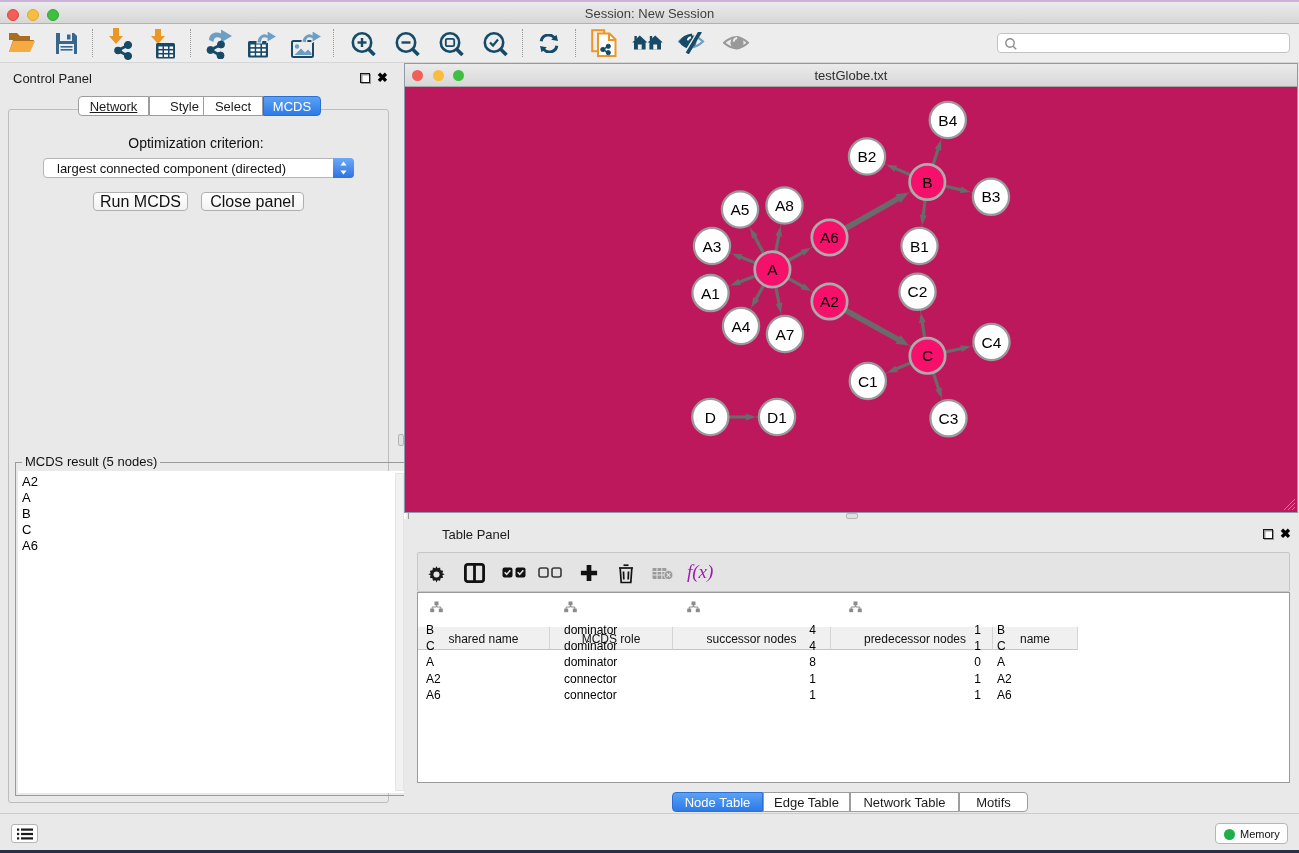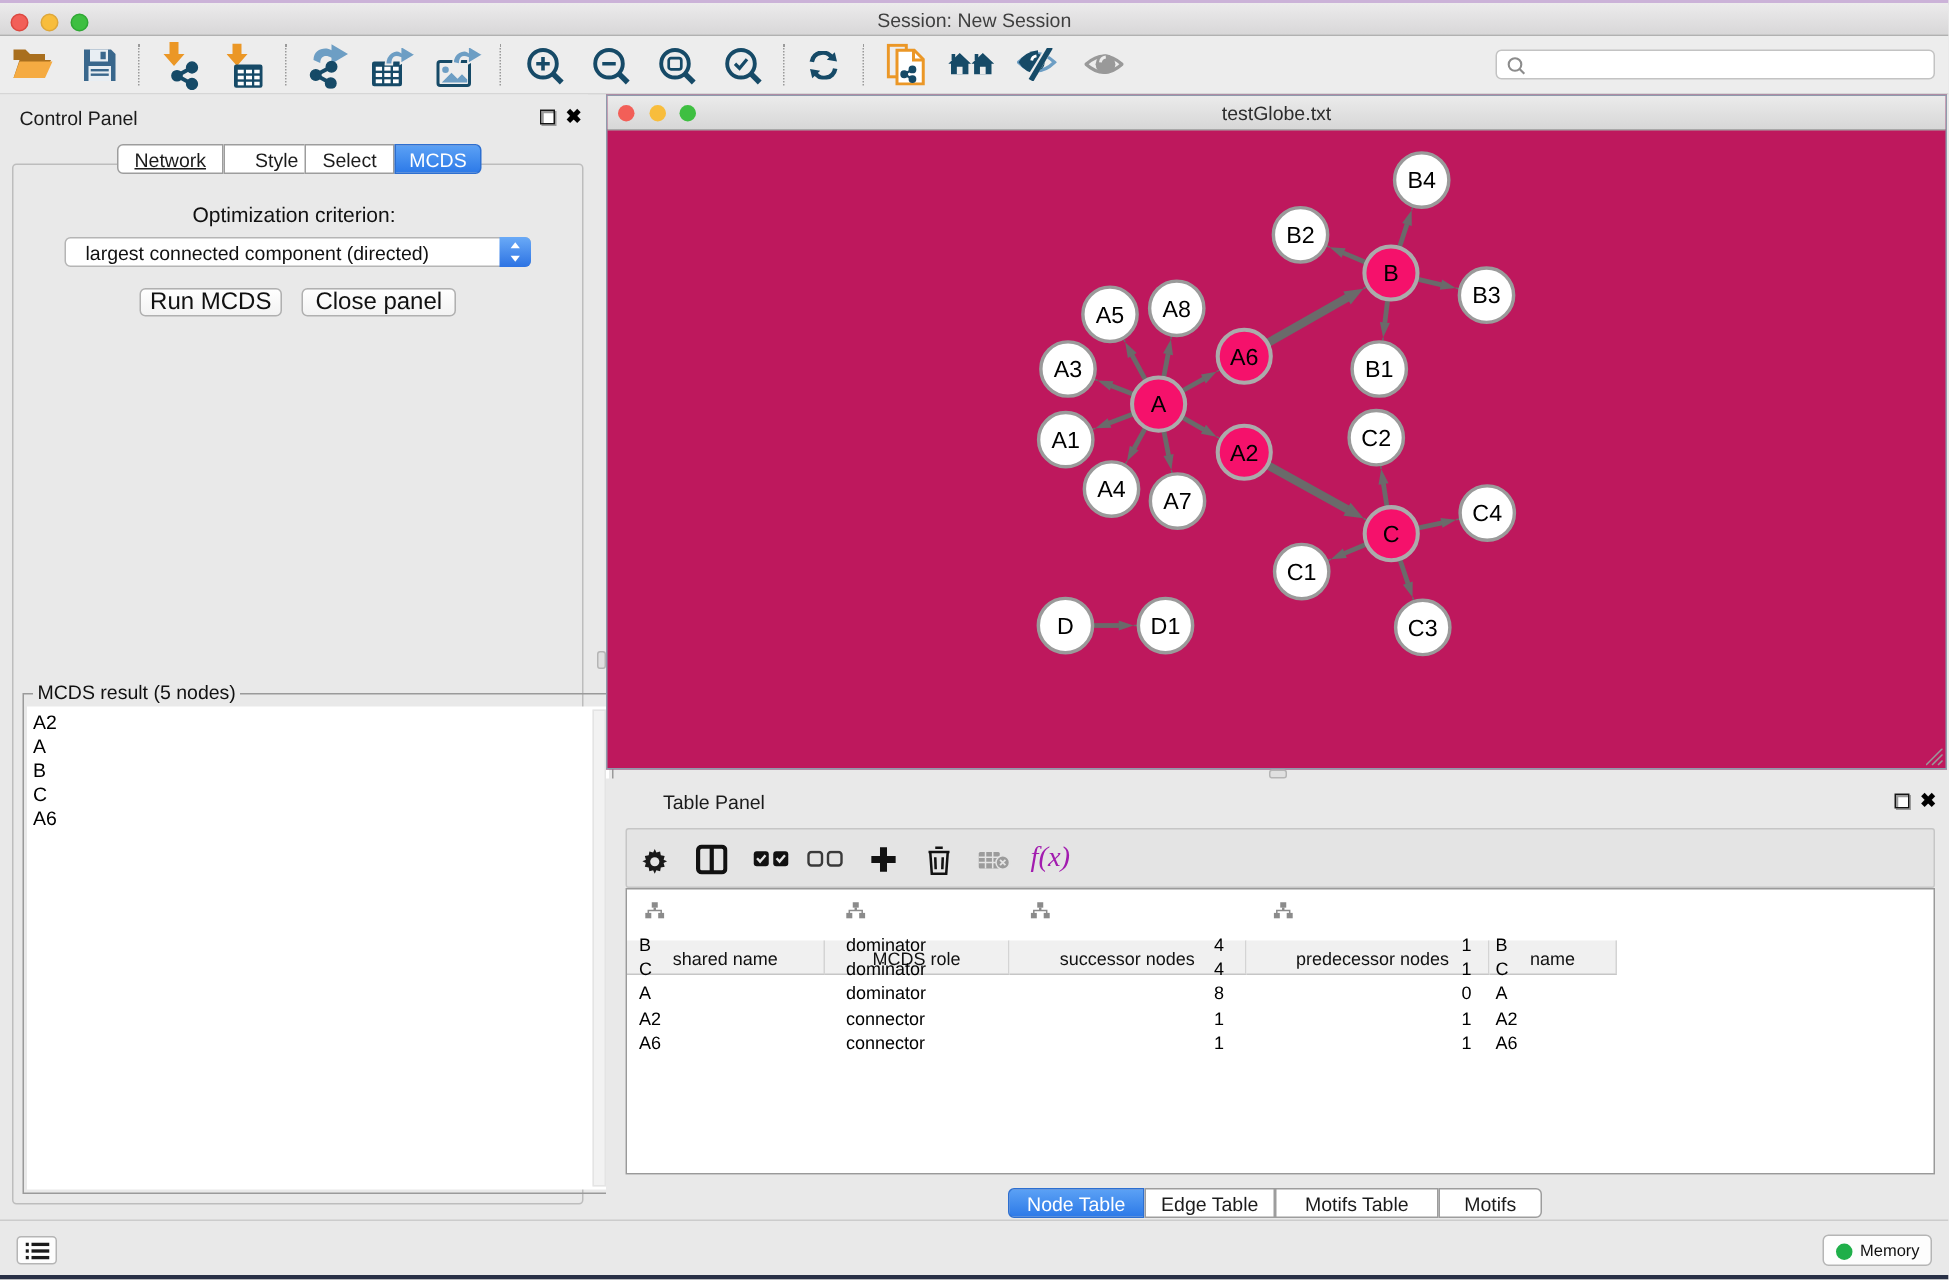--- a/index.html
+++ b/index.html
@@ -536,21 +536,21 @@
       </svg>
     <div class="cell" style="left:8px;top:29px;line-height:16.2px">B<br>C<br>A<br>A2<br>A6</div>
     <div class="cell" style="left:146px;top:29px;line-height:16.2px">dominator<br>dominator<br>dominator<br>connector<br>connector</div>
     <div class="cell" style="left:300px;top:29px;width:98px;text-align:right;line-height:16.2px">4<br>4<br>8<br>1<br>1</div>
     <div class="cell" style="left:460px;top:29px;width:103px;text-align:right;line-height:16.2px">1<br>1<br>0<br>1<br>1</div>
     <div class="cell" style="left:579px;top:29px;line-height:16.2px">B<br>C<br>A<br>A2<br>A6</div>
   </div>
   <div id="btabs">
     <div class="tab sel" style="left:0; width:91px">Node Table</div>
     <div class="tab" style="left:91px; width:87px">Edge Table</div>
-    <div class="tab" style="left:178px; width:109px">Motifs Table</div>
+    <div class="tab" style="left:178px; width:109px">Network Table</div>
     <div class="tab last" style="left:287px; width:69px">Motifs</div>
   </div>
 </div>
 
 <div id="statusbar" class="abs">
   <div id="listbtn">
     <svg style="position:absolute;left:5px;top:3px" width="16" height="12" viewBox="0 0 16 12">
       <g fill="#1a1a1a">
         <rect x="0" y="0.5" width="2.2" height="2.2"></rect>
           <rect x="4" y="0.5" width="12" height="2.2"></rect>

